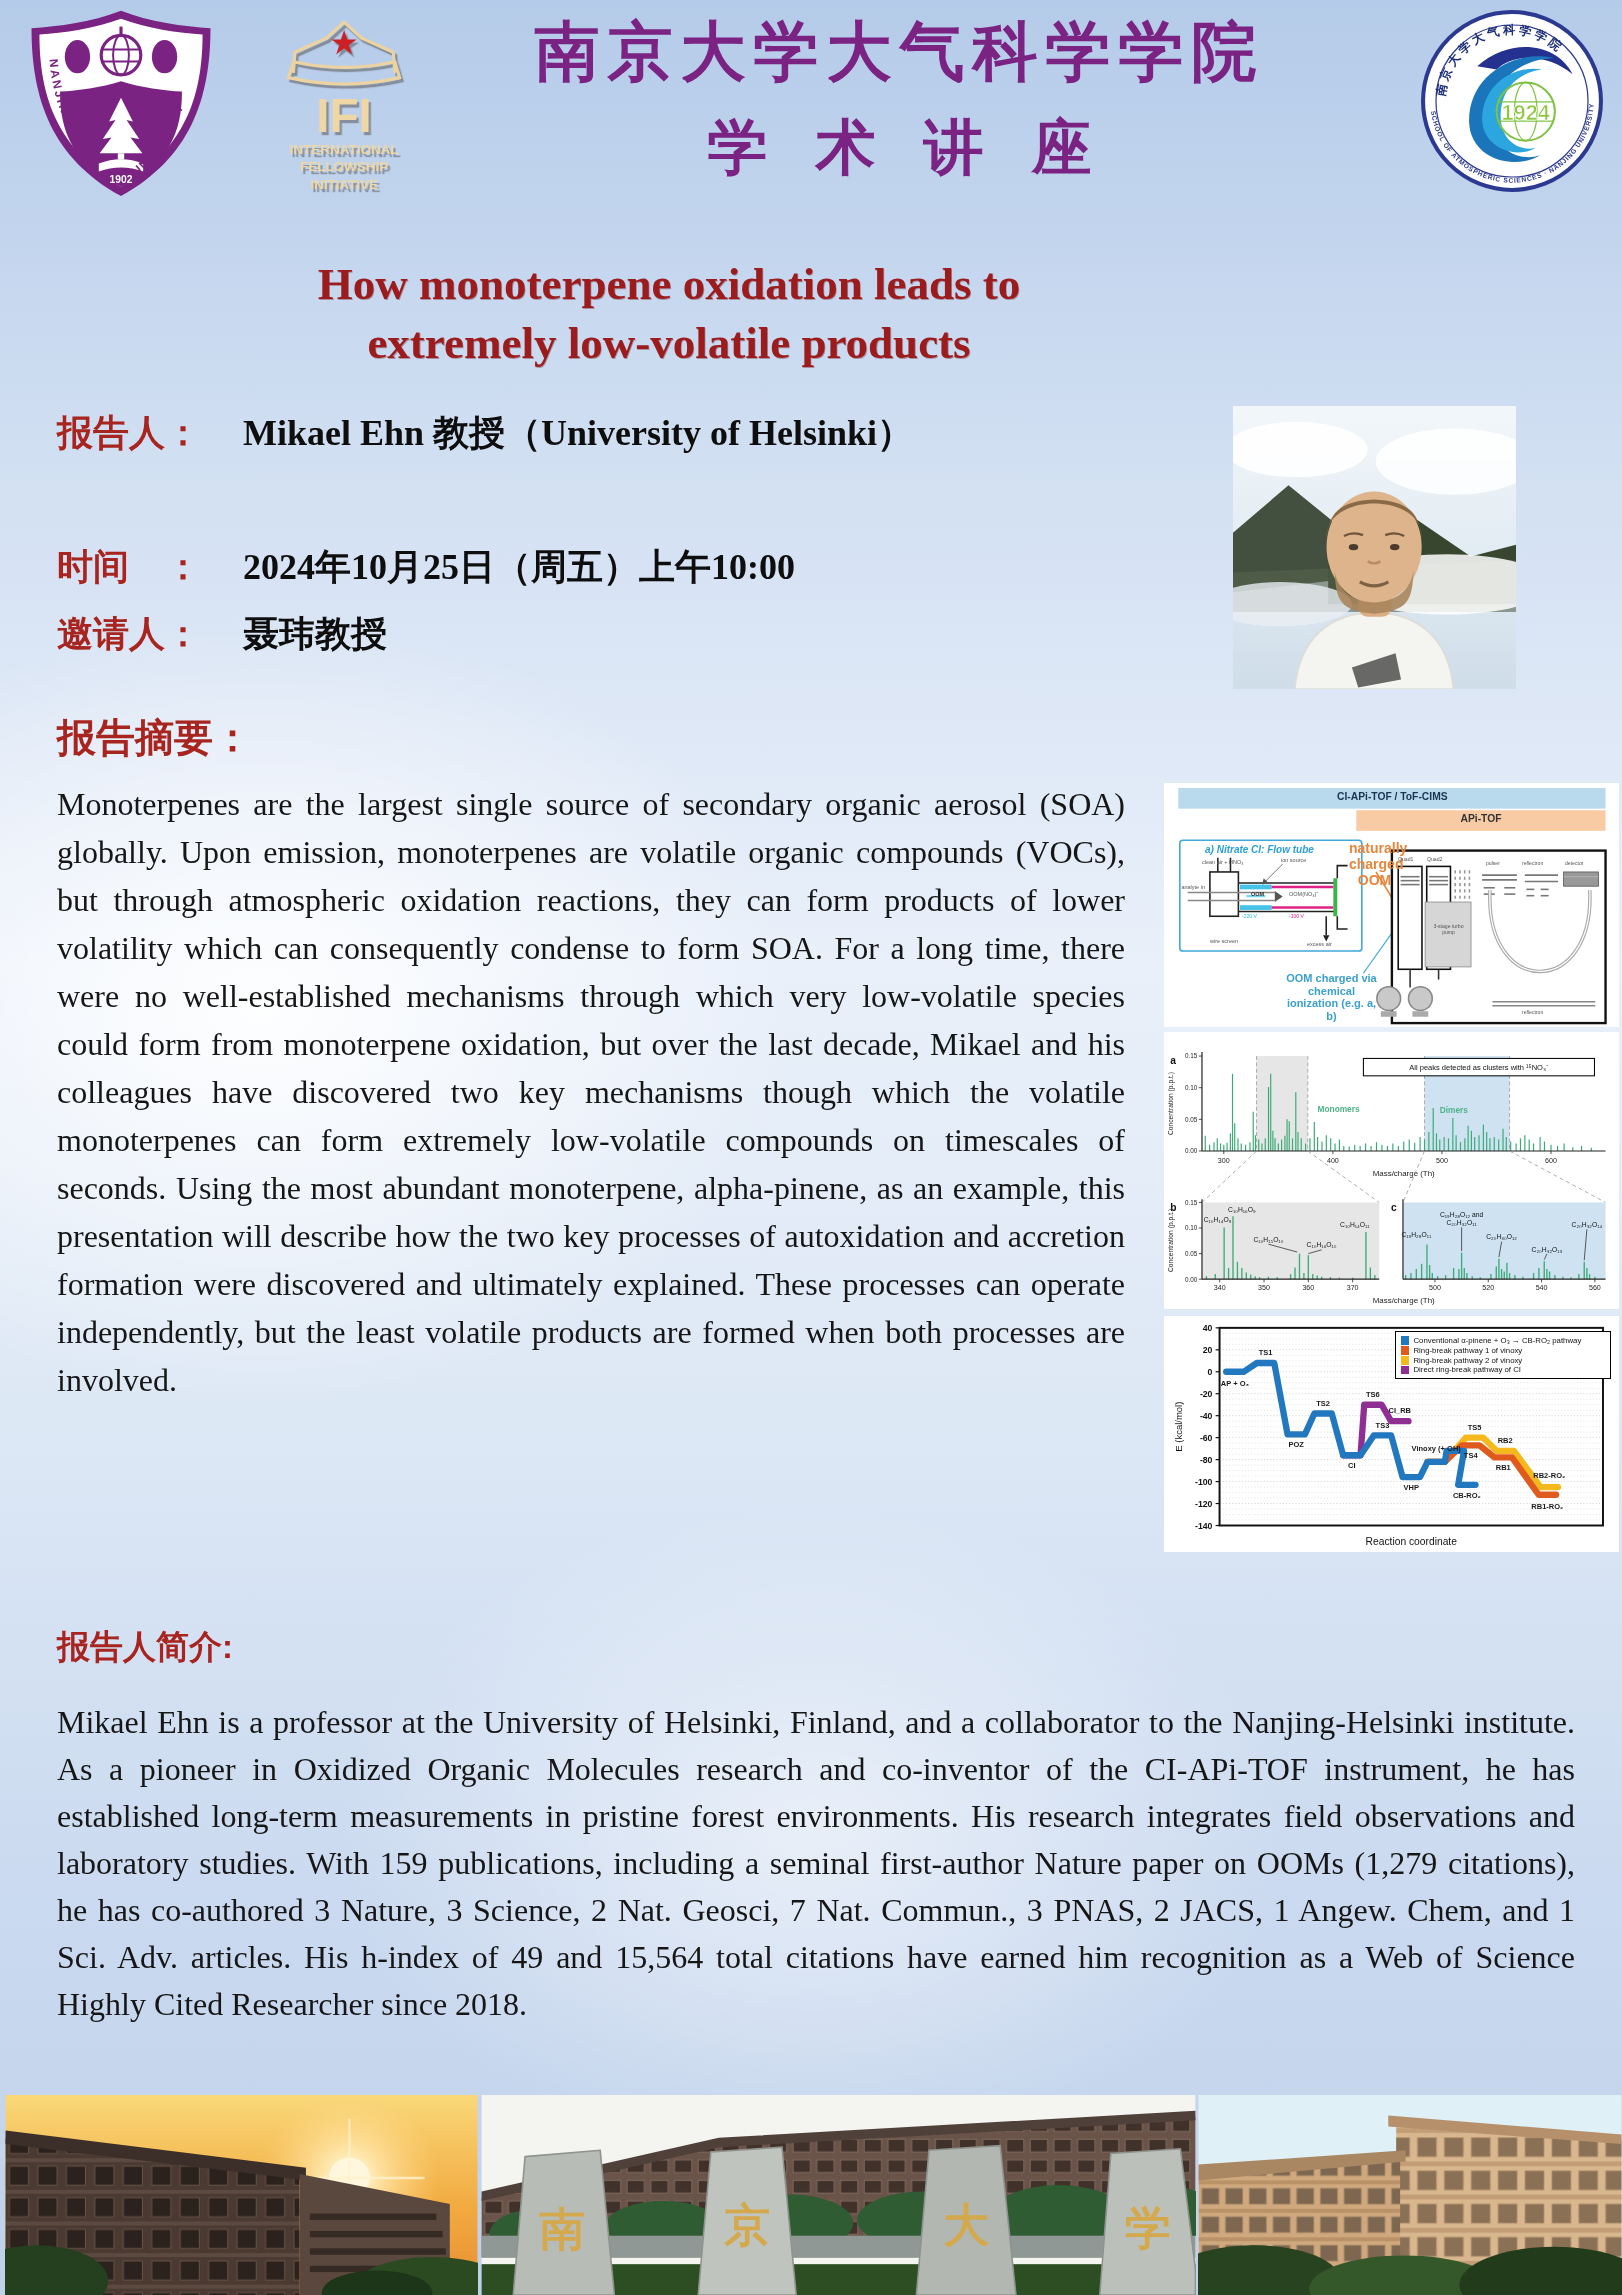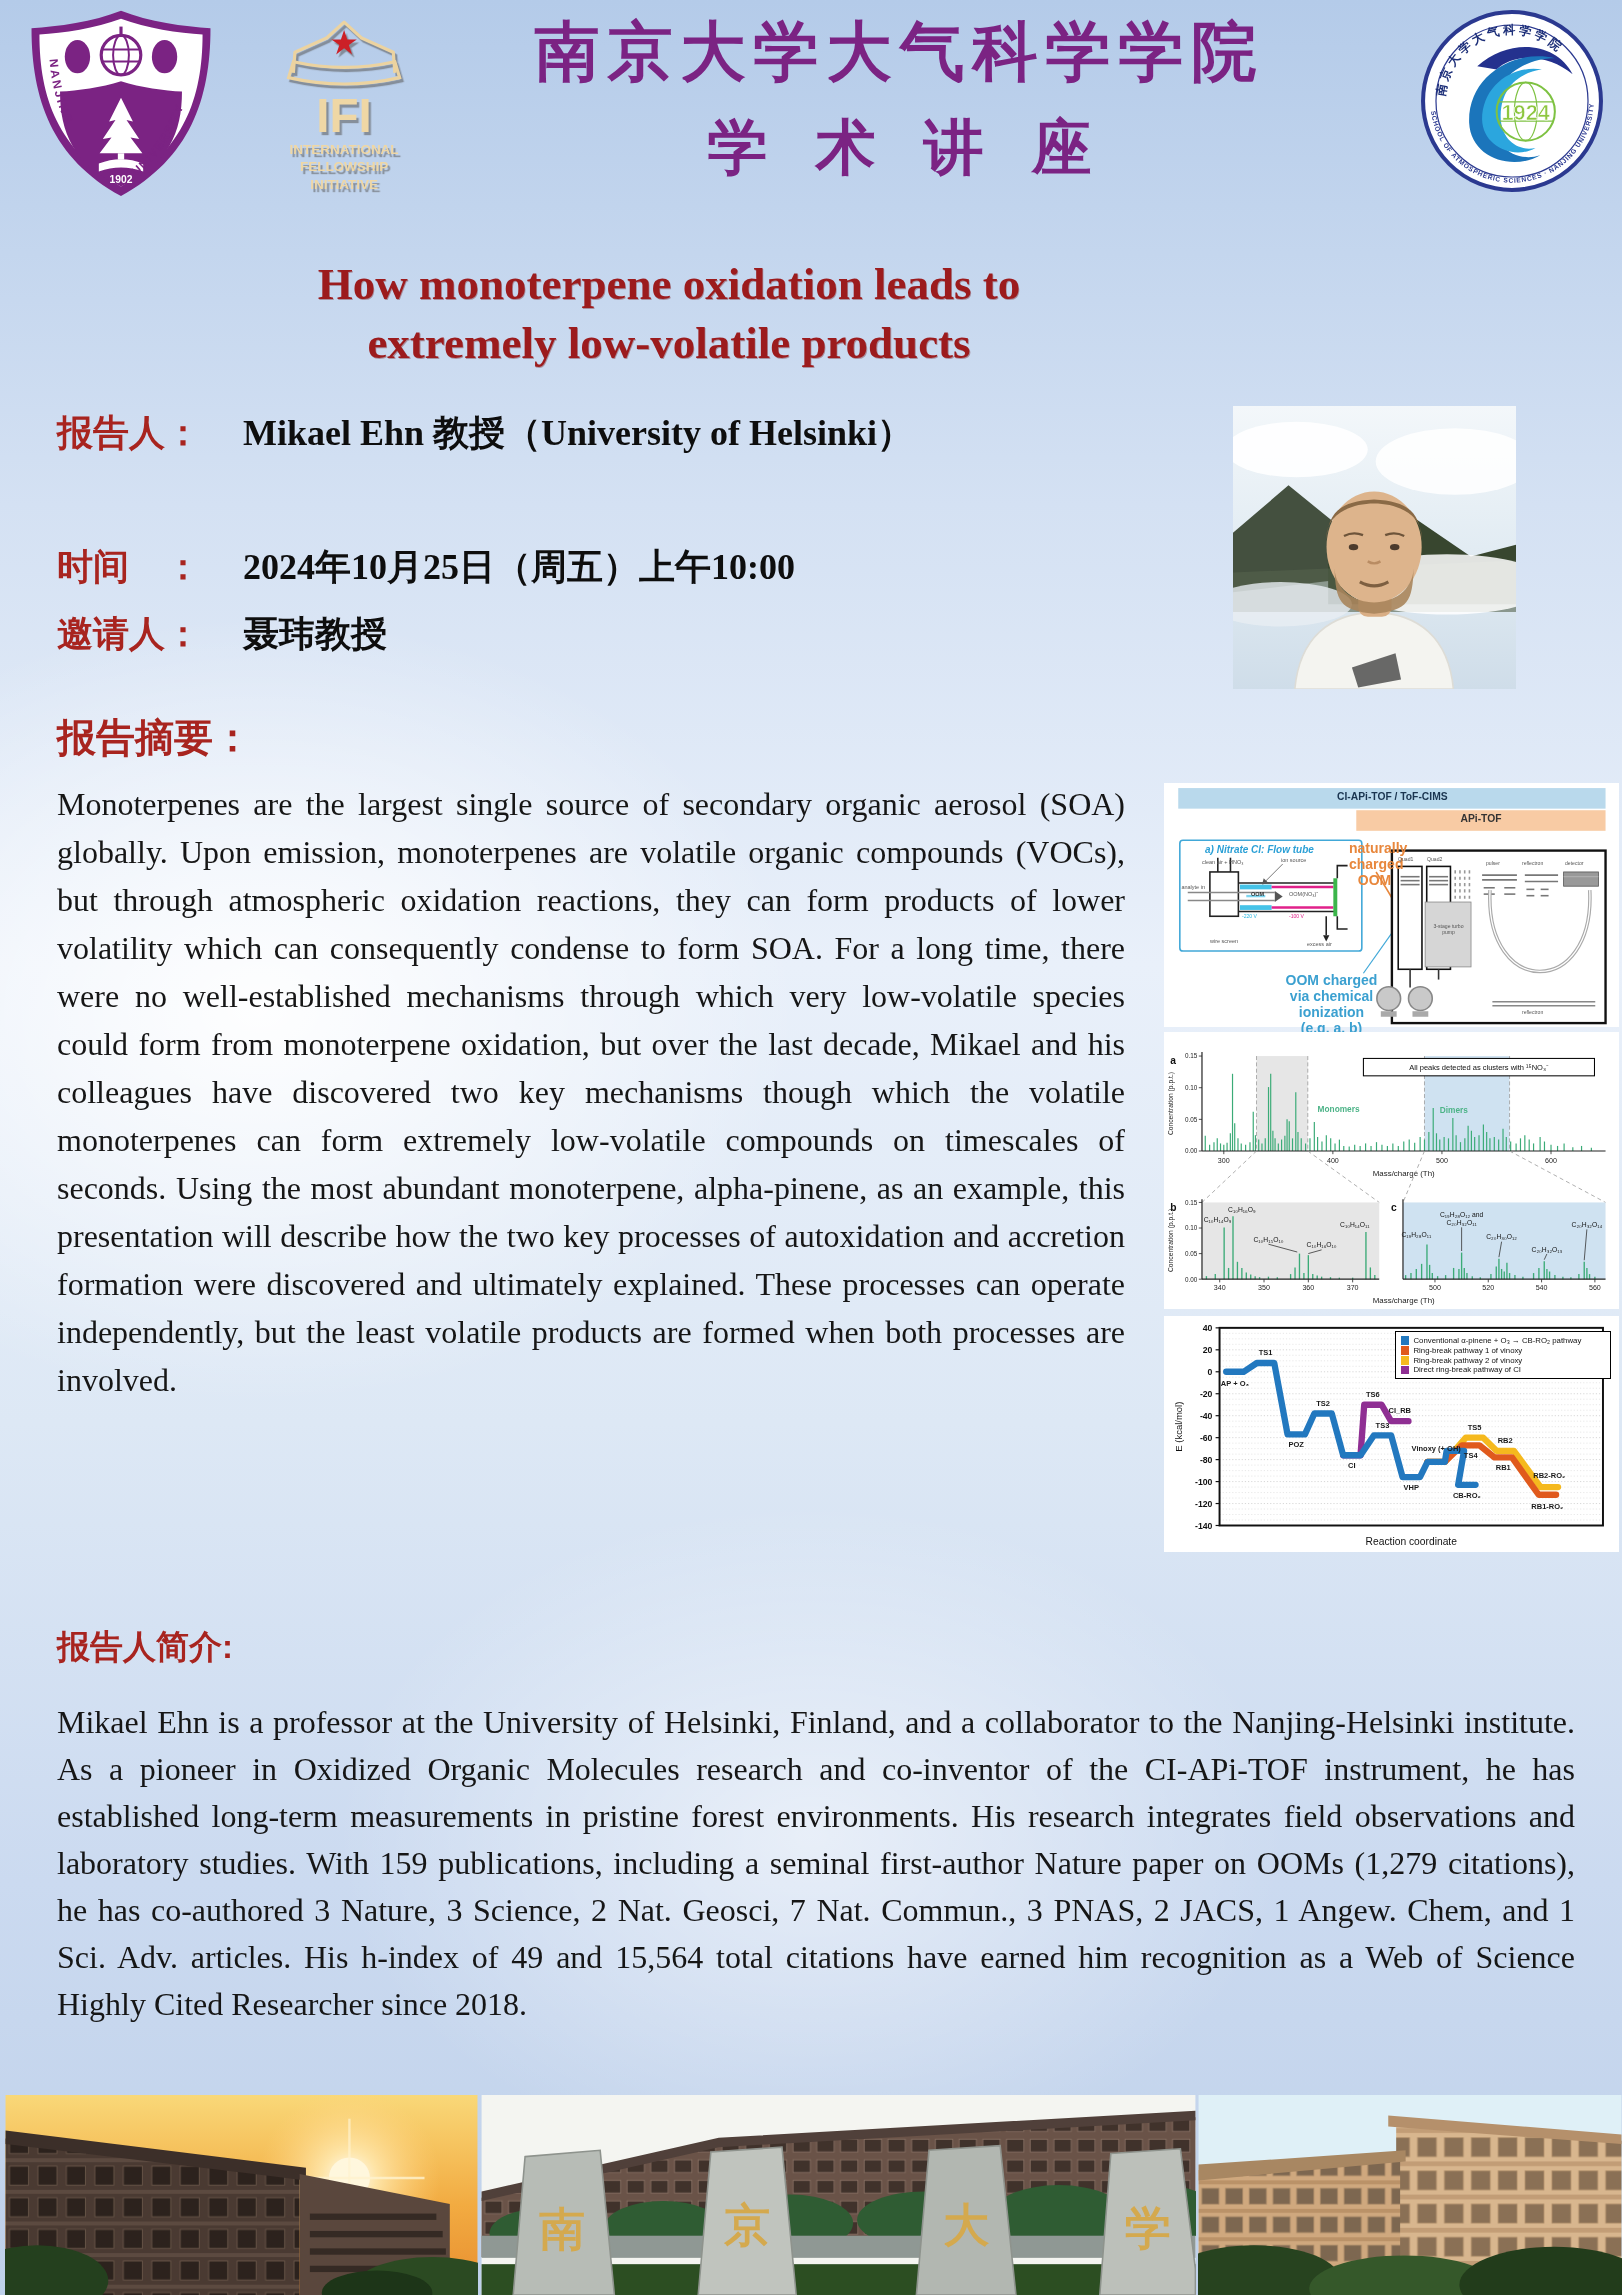--- a/index.html
+++ b/index.html
@@ -246,21 +246,21 @@
     <span class="f1lbl" style="left:38px;top:76px;font-size:5.5px;">clean air + HNO₃</span>
     <span class="f1lbl" style="left:117px;top:74px;font-size:5.5px;">ion source</span>
     <span class="f1lbl" style="left:17.4px;top:101px;font-size:5.5px;">analyte in</span>
     <span class="f1lbl" style="left:87px;top:108px;font-size:5.5px;font-weight:bold;color:#333;">OOM</span>
     <span class="f1lbl" style="left:125px;top:108px;font-size:5.5px;">OOM(NO₃)⁻</span>
     <span class="f1lbl" style="left:46px;top:155px;font-size:5.5px;">wire screen</span>
     <span class="f1lbl" style="left:143px;top:158px;font-size:5.5px;">excess air</span>
     <span class="f1lbl" style="left:78px;top:131px;font-size:5.1px;color:#29b6e0;">-220 V</span>
     <span class="f1lbl" style="left:125px;top:131px;font-size:5.1px;color:#e0218a;">-100 V</span>
     <span class="f1lbl" style="left:185px;top:57px;width:51px;text-align:center;font-size:14px;font-weight:bold;color:#e8873c;">naturally charged OOM</span>
-    <span class="f1lbl" style="left:119px;top:189px;width:97px;text-align:center;font-size:14px;font-weight:bold;color:#3ba0d0;">OOM charged via chemical ionization (e.g. a, b)</span>
+    <span class="f1lbl" style="left:119px;top:189px;width:97px;text-align:center;font-size:11px;font-weight:bold;color:#3ba0d0;">OOM charged via chemical ionization (e.g. a, b)</span>
     <span class="f1lbl" style="left:234px;top:74px;font-size:5.1px;">Quad1</span>
     <span class="f1lbl" style="left:263px;top:74px;font-size:5.1px;">Quad2</span>
     <span class="f1lbl" style="left:322px;top:78px;font-size:5.1px;">pulser</span>
     <span class="f1lbl" style="left:358px;top:78px;font-size:5.1px;">reflectron</span>
     <span class="f1lbl" style="left:401px;top:78px;font-size:5.1px;">detector</span>
     <span class="f1lbl" style="left:263px;top:141px;width:43px;text-align:center;font-size:5.1px;">3-stage turbo pump</span>
     <span class="f1lbl" style="left:358px;top:227px;font-size:5.1px;">reflectron</span>
   </div>
 
   <div class="abs fig" style="left:1164px;top:1032px;width:455px;height:277px;">

